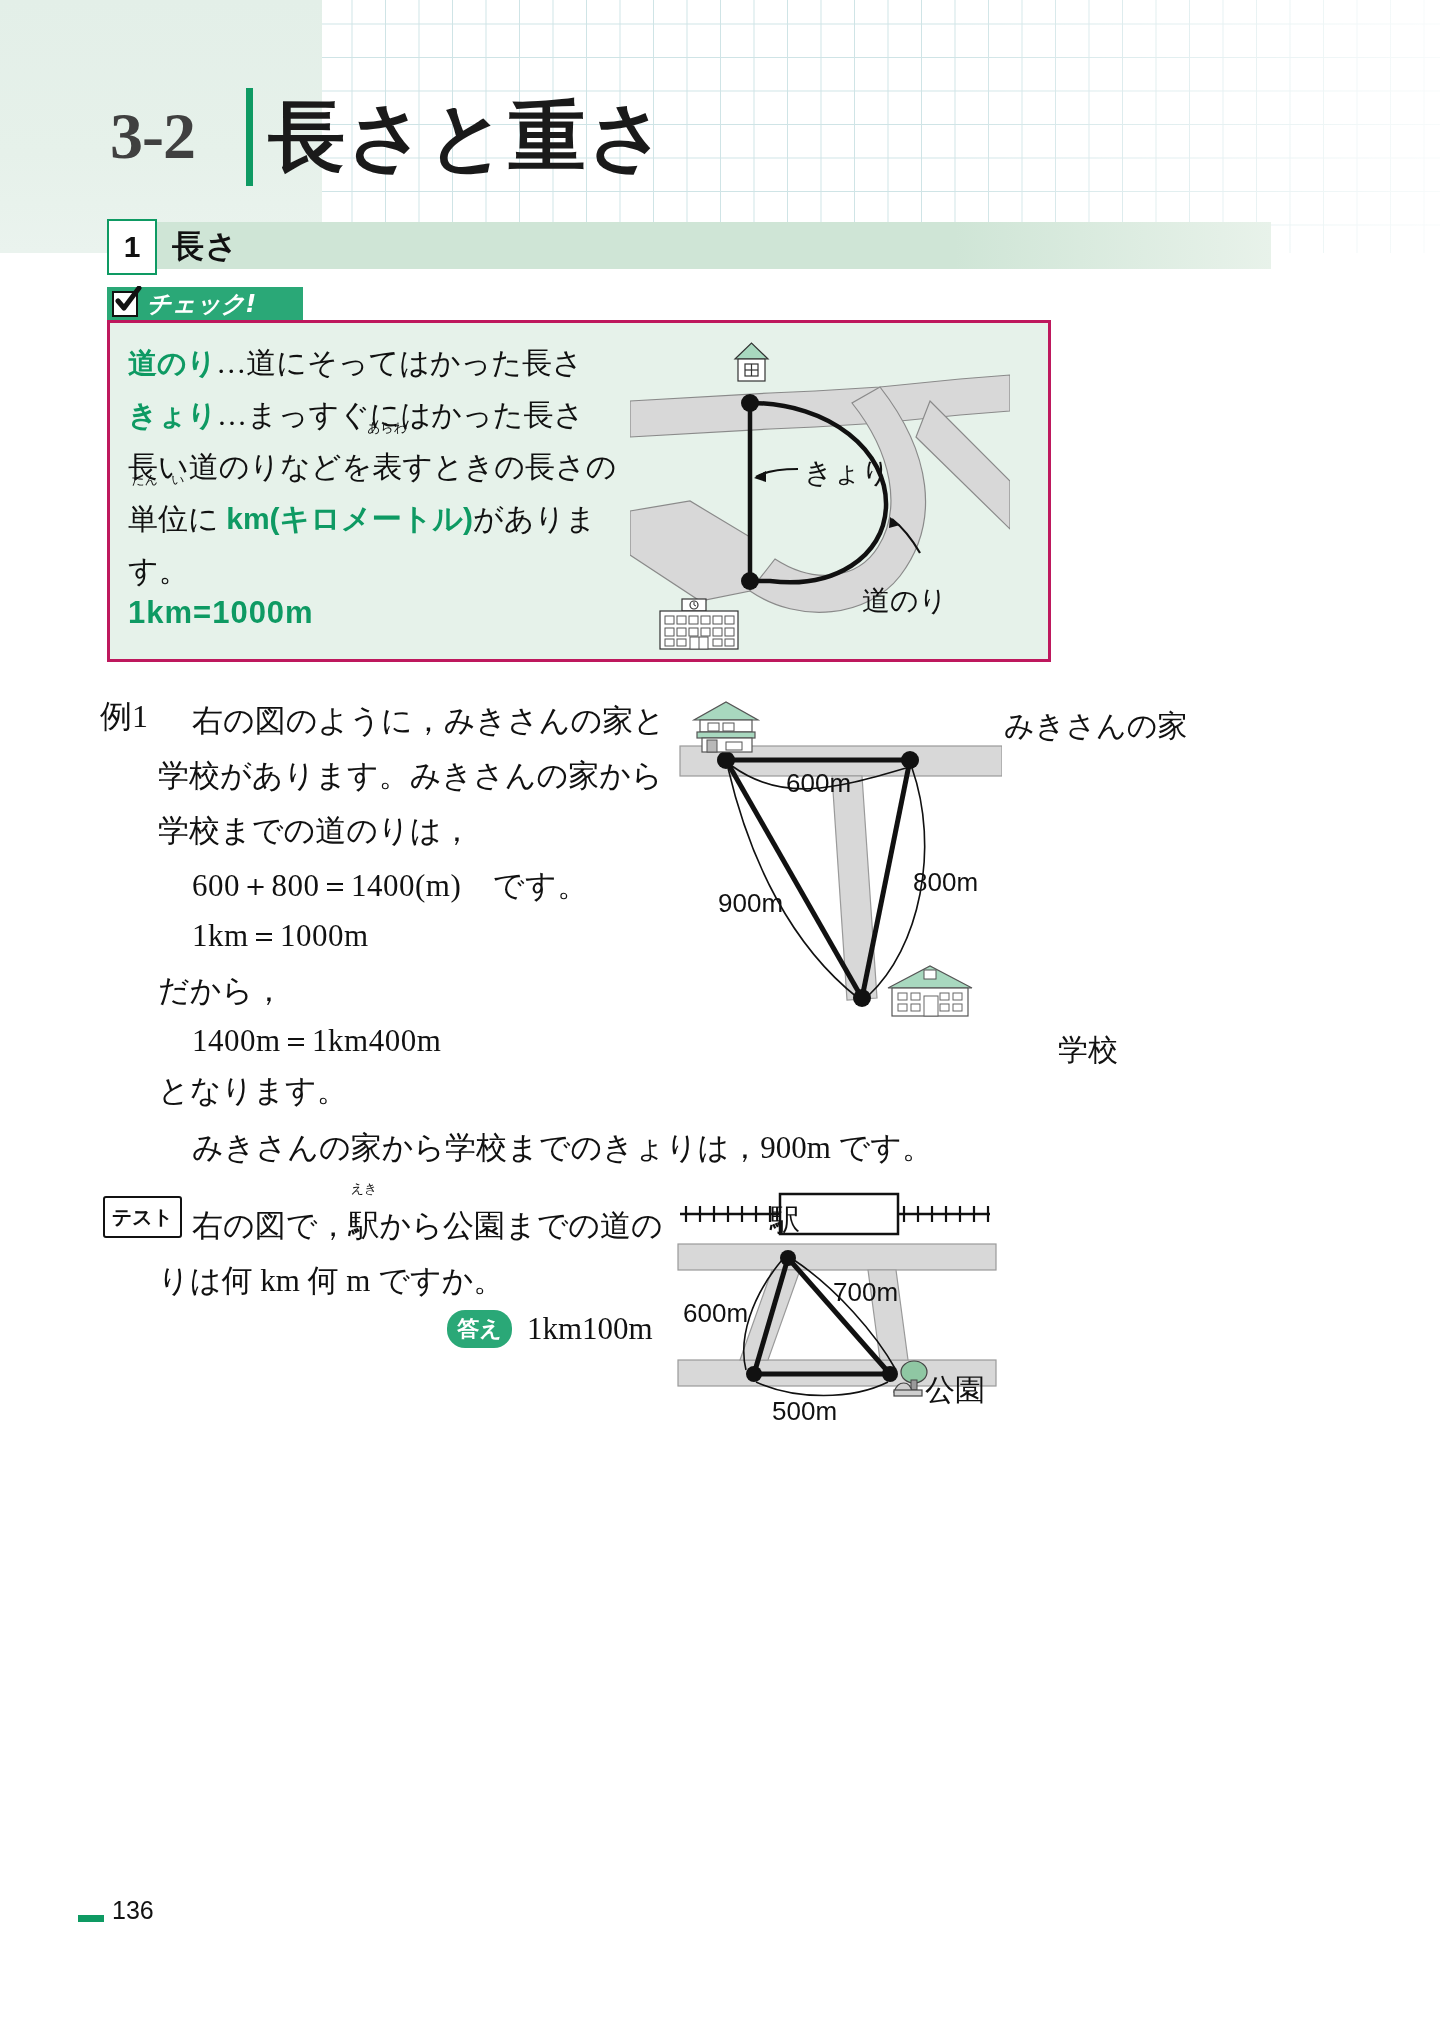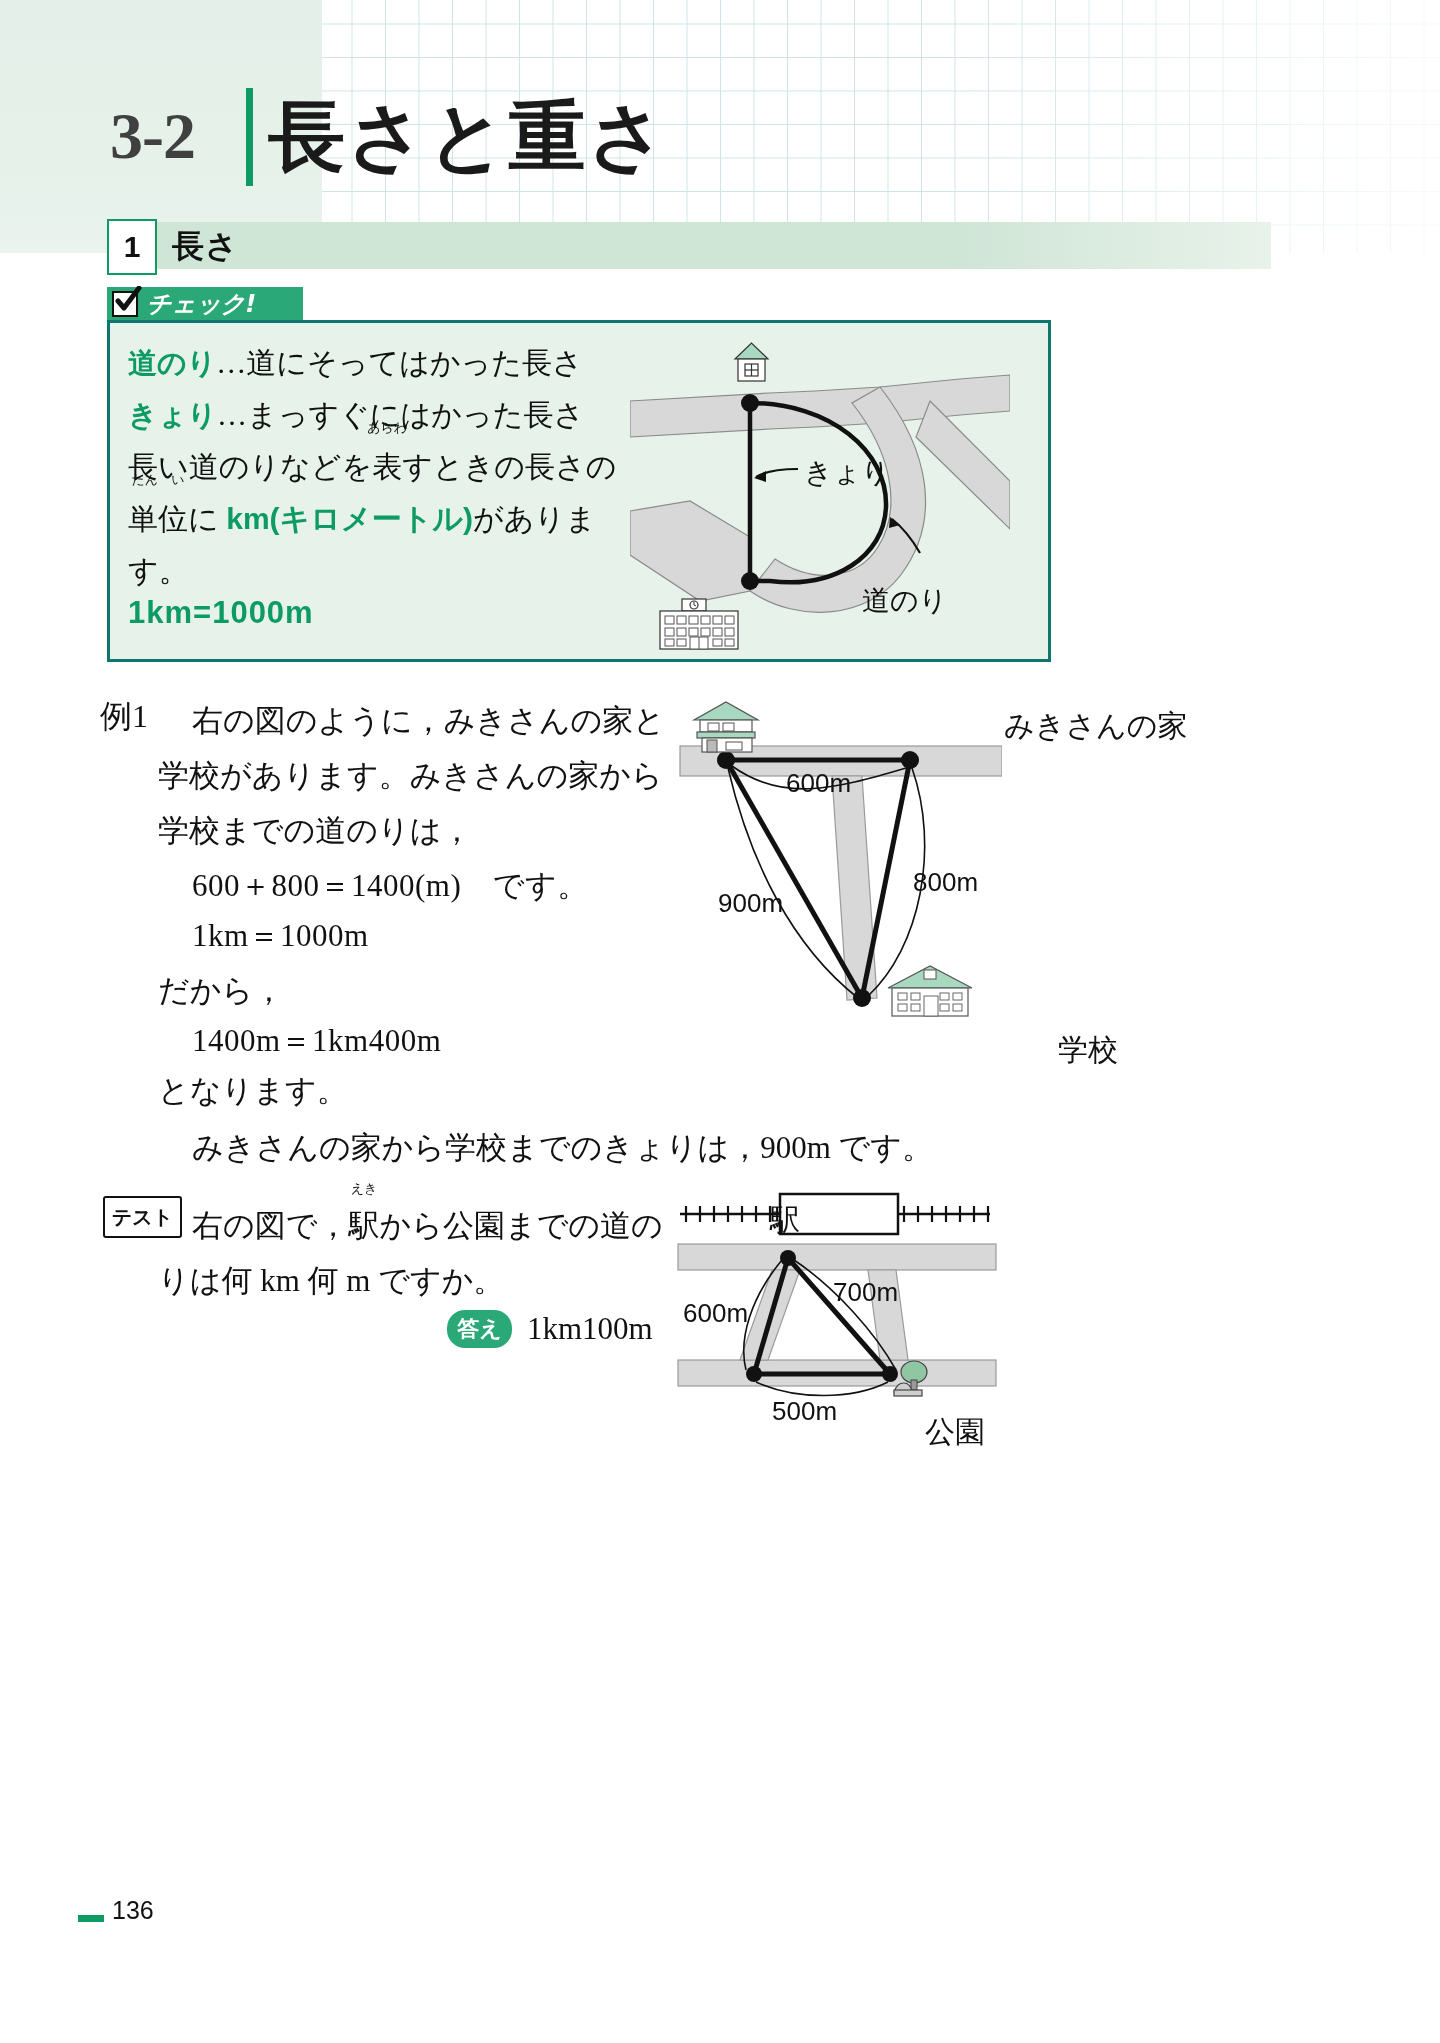--- a/index.html
+++ b/index.html
@@ -75,21 +75,21 @@
     position:absolute;left:7px;top:-1px;width:28px;height:30px;
   }
   .check-label{
     position:absolute;left:40px;top:2px;height:30px;color:#ffffff;
     font-family:"DejaVu Sans","Liberation Sans",sans-serif;
     font-weight:bold;font-size:24px;line-height:30px;font-style:italic;
     letter-spacing:0px;
   }
   .greenbox{
     position:absolute;left:107px;top:320px;width:944px;height:342px;
-    background:#e6f2ea;border:3px solid #0f766e;box-sizing:border-box;
+    background:#e6f2ea;border:3px solid #be185d;box-sizing:border-box;
   }
   .gb-text{
     position:absolute;left:18px;top:14px;width:530px;
     font-size:30px;line-height:52px;color:#111;
   }
   .gb-line{position:relative;height:52px;white-space:nowrap;}
   .kw{color:#0e9a63;font-weight:bold;
       font-family:"DejaVu Sans","Liberation Sans",sans-serif;font-size:29px;}
   .green-mono{color:#0e9a63;font-weight:bold;
       font-family:"Liberation Sans","DejaVu Sans",sans-serif;font-size:30px;}
@@ -365,19 +365,19 @@
   <circle cx="218" cy="182" r="8" fill="#111"></circle>
 
   <g>
     <ellipse cx="242" cy="180" rx="13" ry="11" fill="#8fc7a3" stroke="#444" stroke-width="1.2"></ellipse>
     <rect x="239" y="188" width="6" height="10" fill="#9a9a9a" stroke="#444" stroke-width="1"></rect>
     <path d="M222 200 C 226 188, 238 188, 240 200 Z" fill="#cfcfcf" stroke="#444" stroke-width="1.2"></path>
     <rect x="222" y="198" width="28" height="6" fill="#cfcfcf" stroke="#444" stroke-width="1.2"></rect>
   </g>
 </svg>
 <div style="position:absolute;left:770px;top:1200px;font-size:30px;color:#111;">駅</div>
-<div style="position:absolute;left:925px;top:1412px;font-size:30px;color:#111;">公園</div>
+<div style="position:absolute;left:925px;top:1370px;font-size:30px;color:#111;">公園</div>
 <div style="position:absolute;left:683px;top:1298px;font-size:26px;color:#111;font-family:'Liberation Sans',sans-serif;">600m</div>
 <div style="position:absolute;left:833px;top:1277px;font-size:26px;color:#111;font-family:'Liberation Sans',sans-serif;">700m</div>
 <div style="position:absolute;left:772px;top:1396px;font-size:26px;color:#111;font-family:'Liberation Sans',sans-serif;">500m</div>
 
 <div class="foot-rule"></div>
 <div class="foot-num">136</div>
 
 </body></html>

